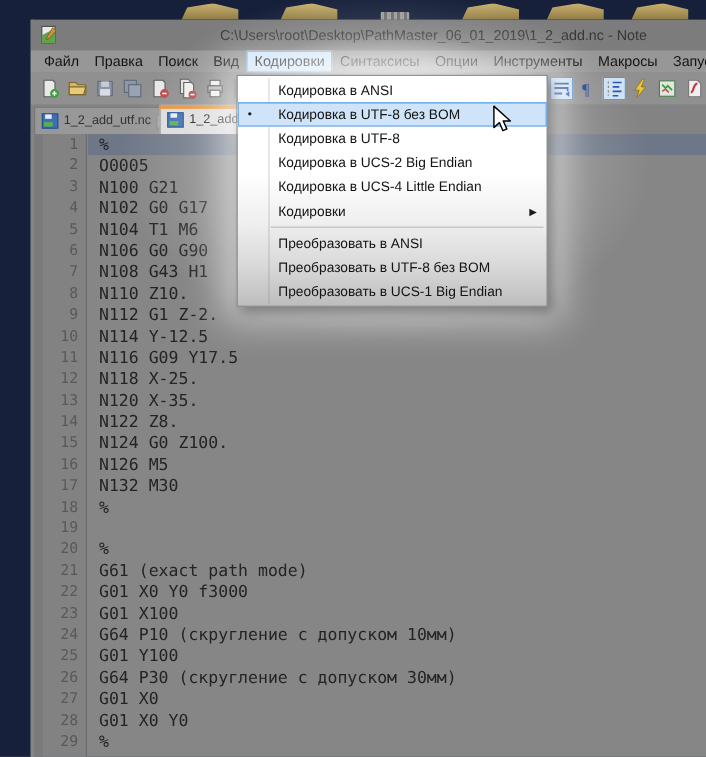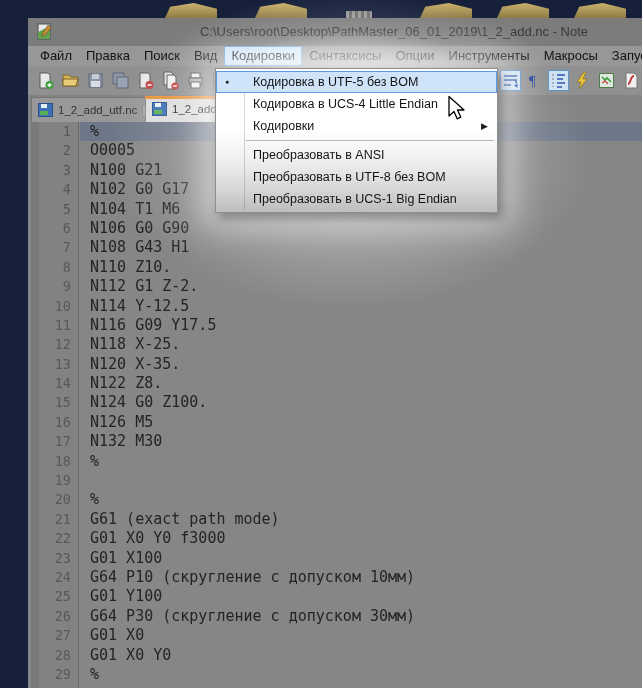--- a/index.html
+++ b/index.html
@@ -289,21 +289,24 @@
         <div>G01 X0 Y0</div>
         <div>%</div>
       </div>
   </div>
 </div>
 
 <div class="glow"></div>
 
 <div class="dropdown" id="dropdown">
   <div class="m-gutter"></div>
-    <div class="mrow sel"><div class="m-bullet">●</div><span>Кодировка в UTF-5 без BOM</span></div>
+<div class="mrow"><span>Кодировка в ANSI</span></div>
+    <div class="mrow sel"><div class="m-bullet">●</div><span>Кодировка в UTF-8 без BOM</span></div>
+    <div class="mrow"><span>Кодировка в UTF-8</span></div>
+    <div class="mrow"><span>Кодировка в UCS-2 Big Endian</span></div>
     <div class="mrow"><span>Кодировка в UCS-4 Little Endian</span></div>
     <div class="mrow"><span>Кодировки</span><div class="m-arrow">▶</div></div>
     <div class="msep">
       <span></span>
     </div>
     <div class="mrow"><span>Преобразовать в ANSI</span></div>
     <div class="mrow"><span>Преобразовать в UTF-8 без BOM</span></div>
     <div class="mrow"><span>Преобразовать в UCS-1 Big Endian</span></div>
   </div>
 

